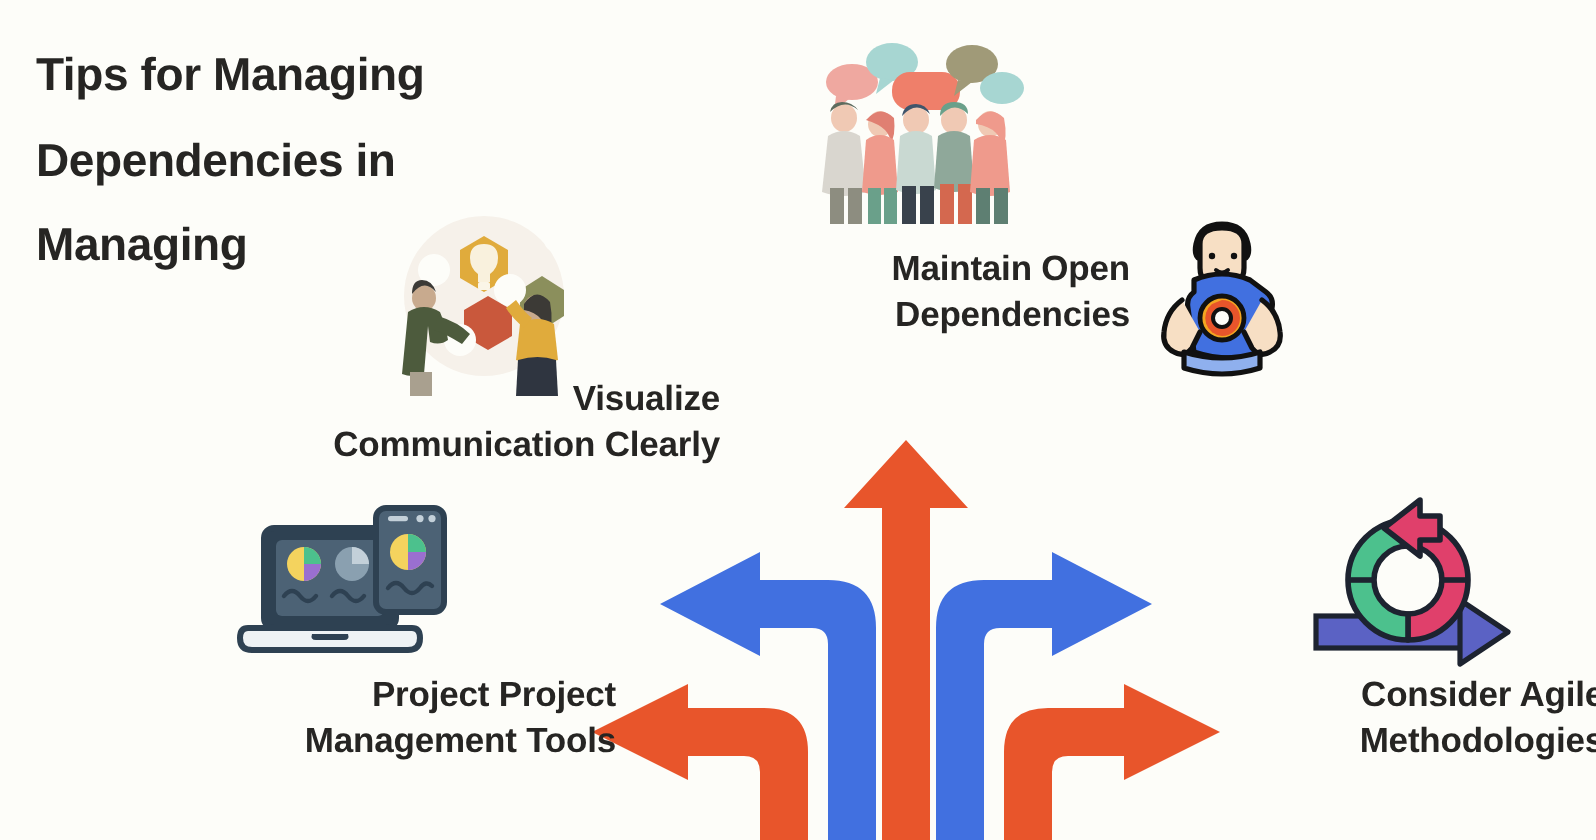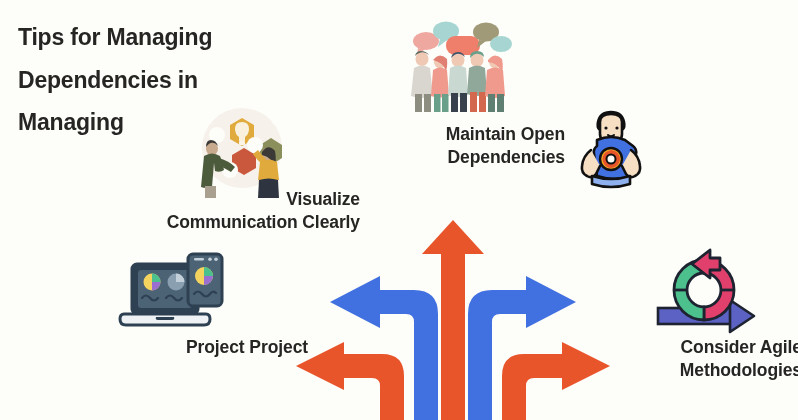--- a/index.html
+++ b/index.html
@@ -327,20 +327,21 @@
   <div class="tip-label" id="label-visualize">
     <span class="tl">Visualize</span>
     <span class="tl">Communication Clearly</span>
   </div>
 
   <div class="tip-label" id="label-monitor">
   </div>
 
   <div class="tip-label" id="label-tools">
     <span class="tl">Project Project</span>
+    <span class="tl">Management Tools</span>
   </div>
 
   <div class="tip-label" id="label-agile">
     <span class="tl">Consider Agile</span>
     <span class="tl">Methodologies</span>
   </div>
 
 </div>
 
 </body></html>

